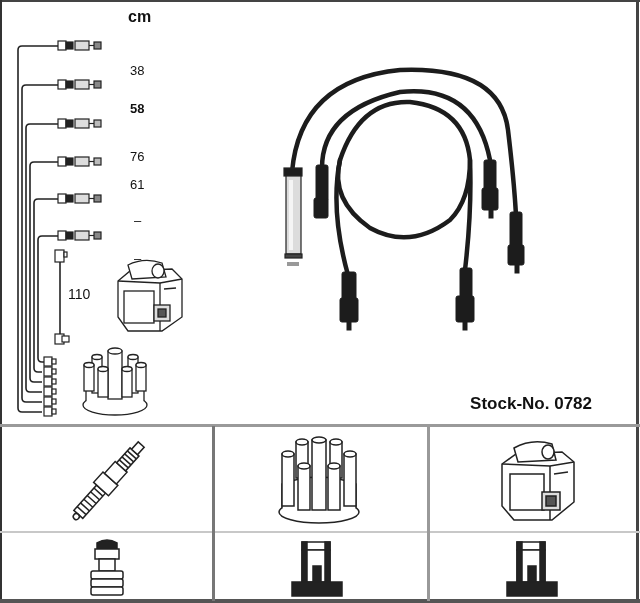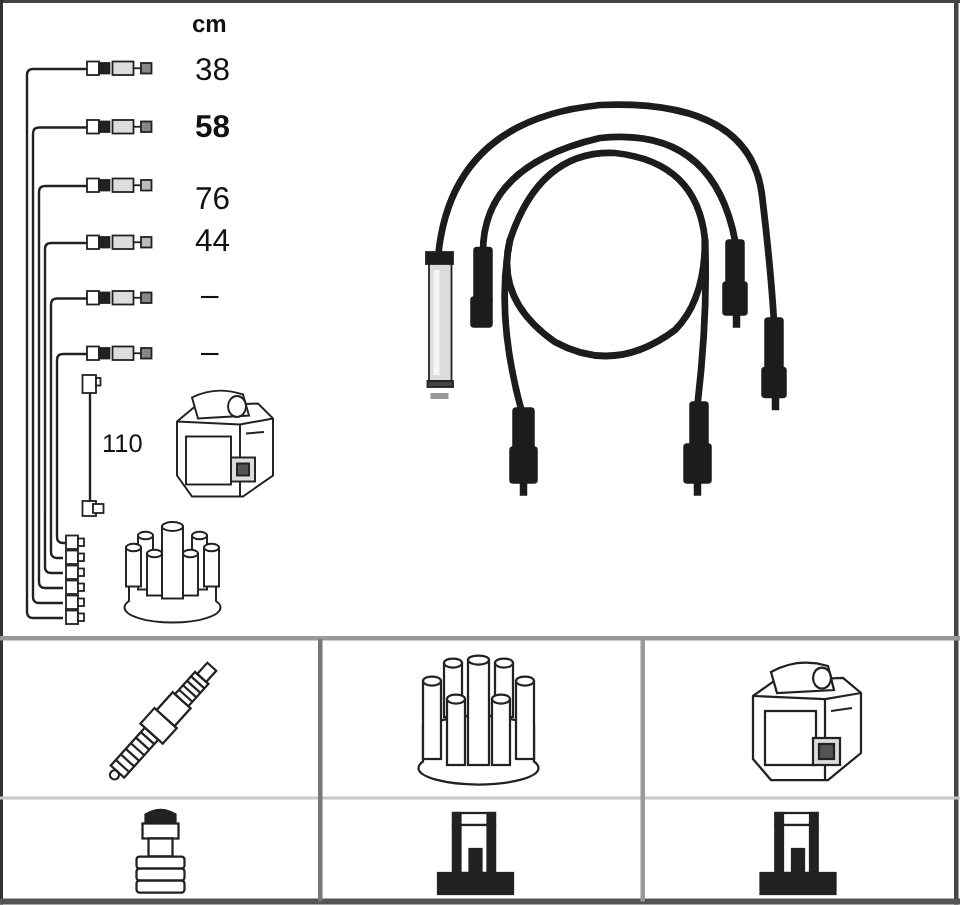--- a/index.html
+++ b/index.html
@@ -7,22 +7,22 @@
          font-family: "Liberation Sans", sans-serif; color: #111; }
   .frame { position: absolute; left: 0; top: 0; width: 640px; height: 603px; box-sizing: border-box; padding-left: 25px; }
   .border-top { position: absolute; left: 0; top: 0; width: 640px; height: 2px; background: #444; }
   .border-left { position: absolute; left: 0; top: 0; width: 2px; height: 603px; background: #333; }
   .border-right { position: absolute; left: 636px; top: 0; width: 3px; height: 603px; background: #444; }
   .border-bottom { position: absolute; left: 0; top: 599px; width: 640px; height: 4px; background: #555; }
   .hline { position: absolute; left: 0; width: 640px; height: 3px; background: #9a9a9a; }
   .hline2 { position: absolute; left: 0; width: 640px; height: 2px; background: #c8c8c8; }
   .vline { position: absolute; width: 3px; background: #777; }
   .unit-label { position: absolute; left: 128px; top: 8px; font-size: 16px; font-weight: bold; }
-  .len { position: absolute; left: 130px; font-size: 21px; }
-  .len-110 { position: absolute; left: 68px; top: 286px; font-size: 17px; }
+  .len { position: absolute; left: 130px; font-size: 13px; margin-top: 28px; }
+  .len-110 { position: absolute; left: 68px; top: 286px; font-size: 14px; }
   .model { position: absolute; right: 48px; top: 360px; font-size: 24px; font-weight: bold; letter-spacing: -0.5px; }
   .stock { position: absolute; right: 48px; top: 394px; font-size: 17px; font-weight: bold; }
   svg { position: absolute; }
 </style>
 </head>
 <body>
 
 <div class="frame">
   <div class="border-top"></div>
   <div class="border-left"></div>
@@ -32,25 +32,26 @@
   <div class="hline" style="top:424px;"></div>
   <div class="hline2" style="top:531px;"></div>
   <div class="vline" style="left:212px; top:426px; height:175px;"></div>
   <div class="vline" style="left:427px; top:426px; height:175px; background:#999;"></div>
 
   <div class="unit-label">cm</div>
 
   <div class="len" style="top:35px;">38</div>
   <div class="len" style="top:73px;font-weight:bold;">58</div>
   <div class="len" style="top:121px;text-align:center;">76</div>
-  <div class="len" style="top:149px;">44</div>
+  <div class="len" style="top:149px;">61</div>
   <div class="len" style="top:185px; left:134px;">–</div>
   <div class="len" style="top:223px; left:134px;">–</div>
   <div class="len-110">110</div>
 
+  <div class="stock">Stock-No. 0782</div>
 
   <svg style="left:0; top:0;" width="220" height="425" viewBox="0 0 220 425">
     <g fill="none" stroke="#222" stroke-width="1.6">
 
       <path d="M58,46 H22 Q18,46 18,50 V408 Q18,412 22,412 H42"></path>
       <path d="M58,85 H26 Q22,85 22,89 V398 Q22,402 26,402 H42"></path>
       <path d="M58,124 H30 Q26,124 26,128 V388 Q26,392 30,392 H42"></path>
       <path d="M58,162 H34 Q30,162 30,166 V378 Q30,382 34,382 H42"></path>
       <path d="M58,199 H38 Q34,199 34,203 V368 Q34,372 38,372 H42"></path>
       <path d="M58,236 H42 Q38,236 38,240 V358 Q38,362 42,362 H46"></path>

